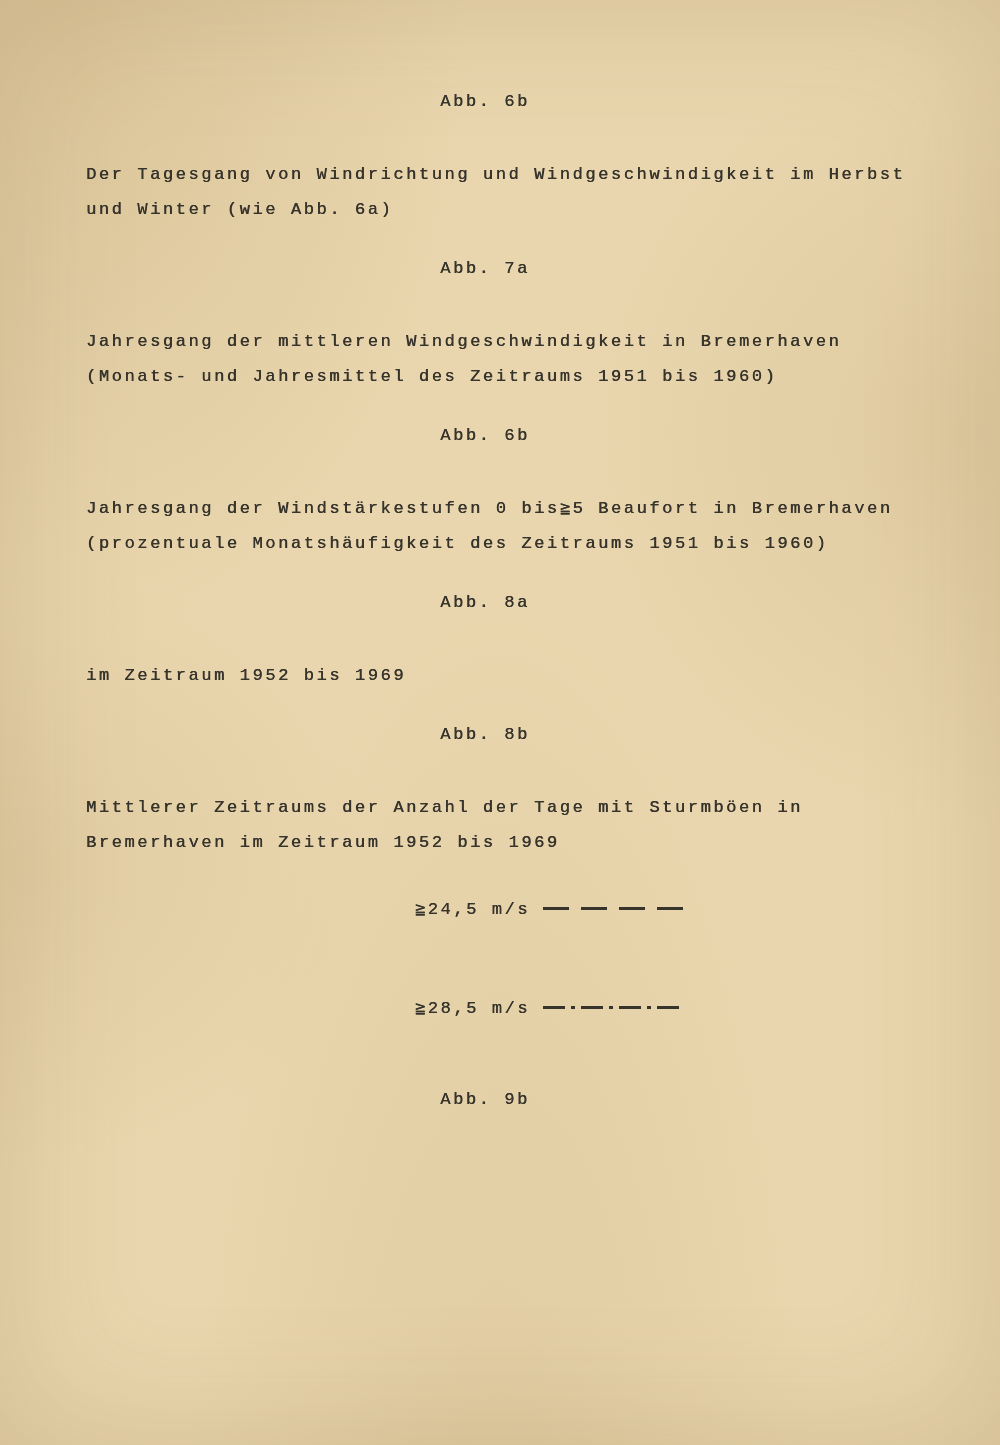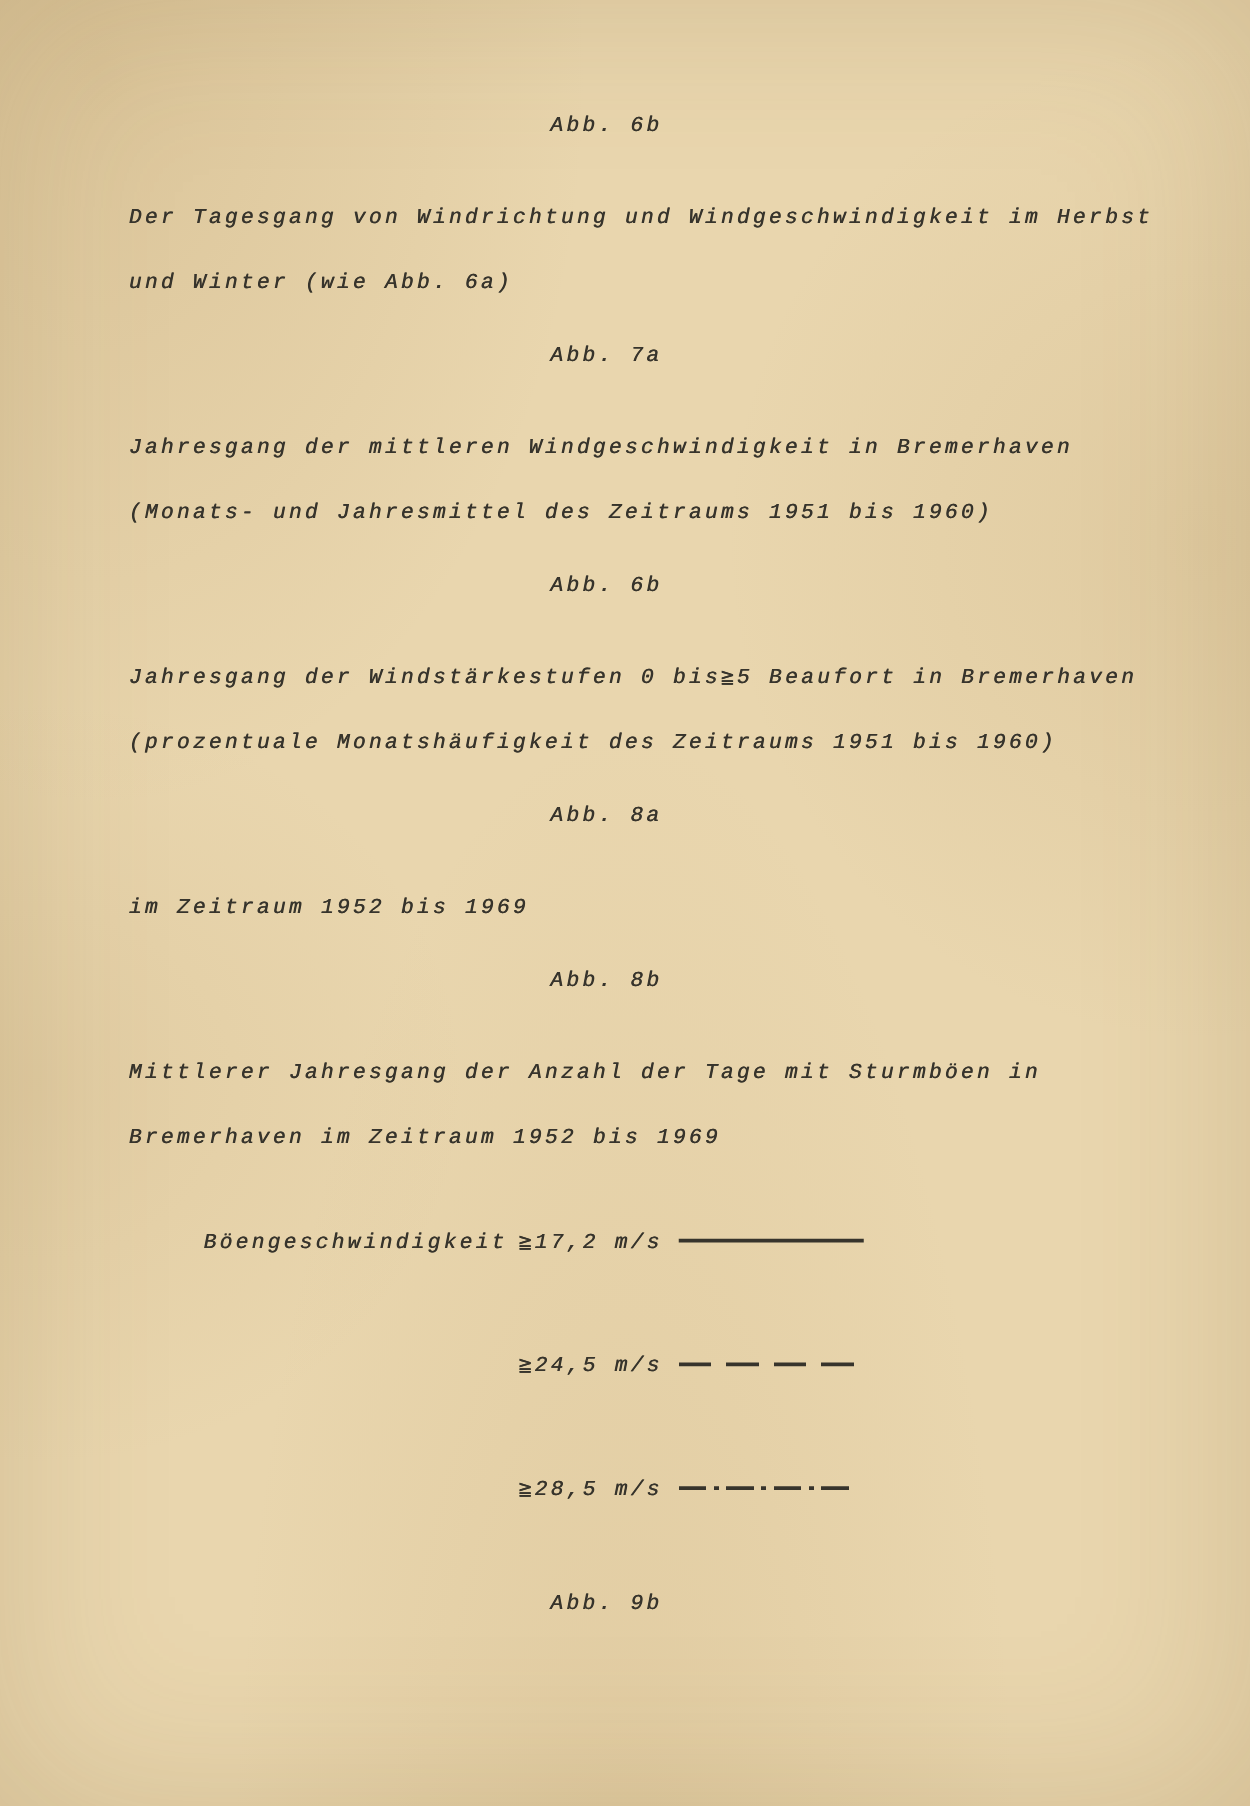--- a/index.html
+++ b/index.html
@@ -19,32 +19,31 @@
     font-family:"Liberation Mono","DejaVu Sans Mono",monospace;
     color:var(--ink);
   }
   .page{
     box-sizing:border-box;
     width:932px;height:1445px;
     padding:84px 48px 0 86px;
     font-size:17px;
     letter-spacing:2.6px;
     text-shadow:0.4px 0 0 currentColor;
-    font-style:italic;
   }
   section{margin:0 0 24px 0;}
   .abb{
     font-size:17px;font-weight:normal;
     text-align:center;
     letter-spacing:2.6px;
     margin:0 0 38px 0;
     line-height:35px;
   }
   .line{
-    margin:17px;line-height:35px;white-space:pre;
+    margin:0;line-height:35px;white-space:pre;
   }
   .legend-row{
     line-height:33px;white-space:pre;
   }
   .legend-label{display:inline-block;width:252px;}
   .legend-value{display:inline-block;width:128px;}
   .legend-line{
     display:inline-block;height:3px;vertical-align:4px;
   }
   .ls-solid{width:148px;background:var(--ink);}
@@ -80,25 +79,22 @@
     <p class="line">(prozentuale Monatshäufigkeit des Zeitraums 1951 bis 1960)</p>
   </section>
 
   <section>
     <h2 class="abb">Abb. 8a</h2>
     <p class="line">im Zeitraum 1952 bis 1969</p>
   </section>
 
   <section>
     <h2 class="abb">Abb. 8b</h2>
-    <p class="line">Mittlerer Jahresgang der Anzahl der Tage mit Sturmböen in</p>
+    <p class="line">Mittlerer Zeitraums der Anzahl der Tage mit Sturmböen in</p>
     <p class="line">Bremerhaven im Zeitraum 1952 bis 1969</p>
-    <div class="legend-row">
-      <span class="legend-label">Böengeschwindigkeit</span><span class="legend-value">≧17,2 m/s</span><span class="legend-line ls-solid"></span>
-    </div>
     <div class="legend-row">
       <span class="legend-label"></span><span class="legend-value">≧24,5 m/s</span><span class="legend-line ls-dashed"></span>
     </div>
     <div class="legend-row">
       <span class="legend-label"></span><span class="legend-value">≧28,5 m/s</span><span class="legend-line ls-dashdot"></span>
     </div>
   </section>
 
 
   <section>

